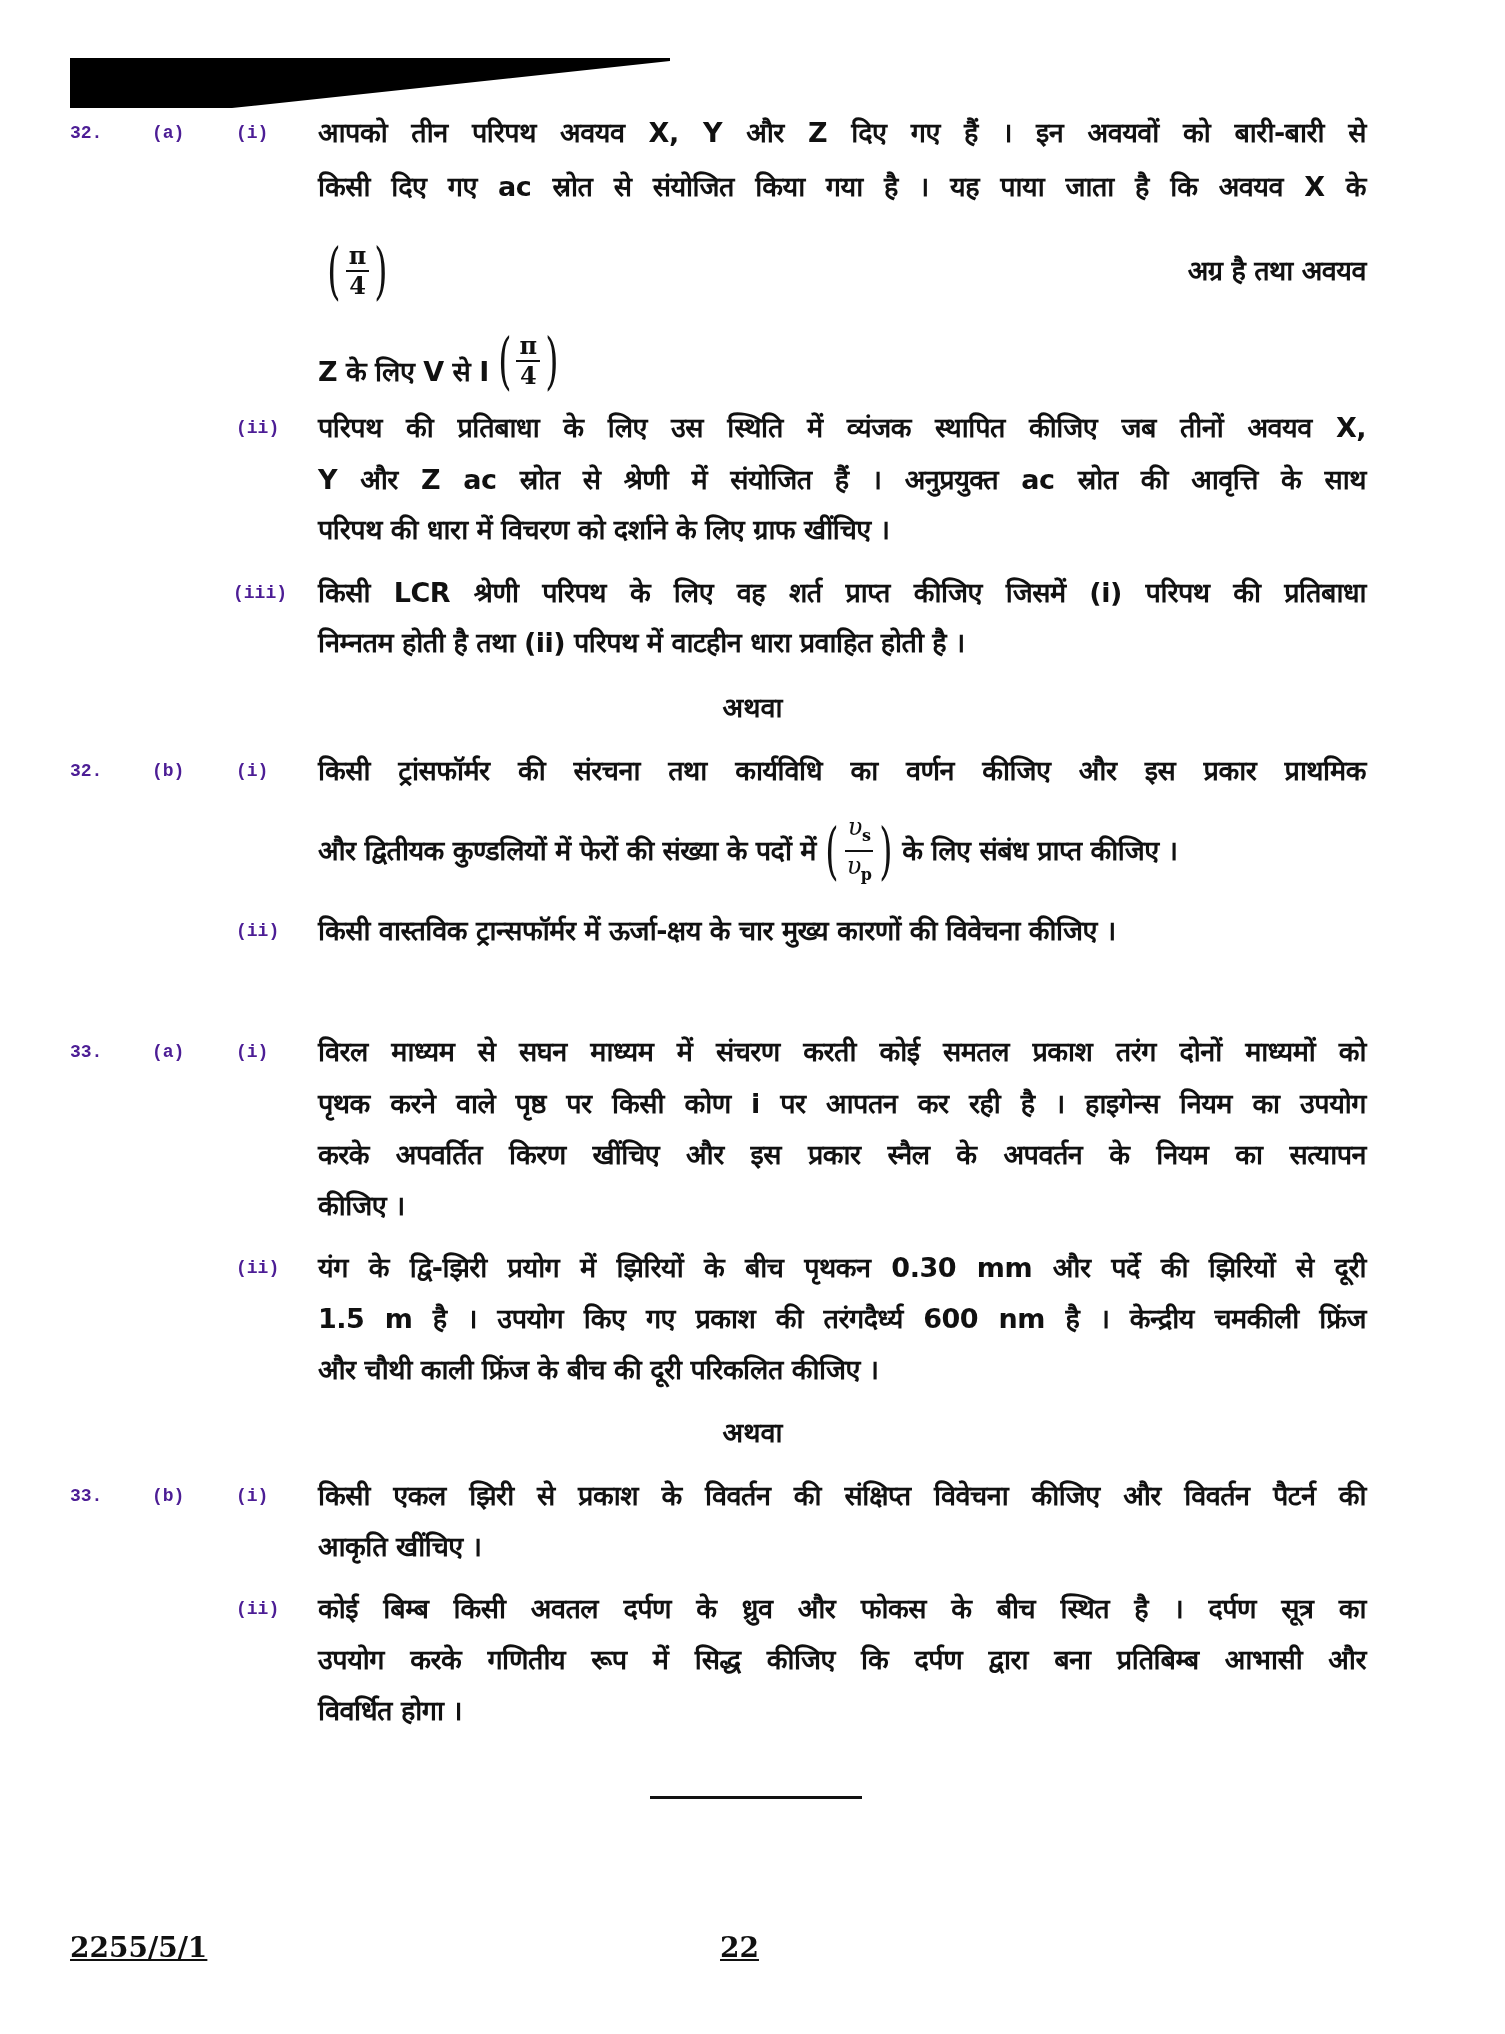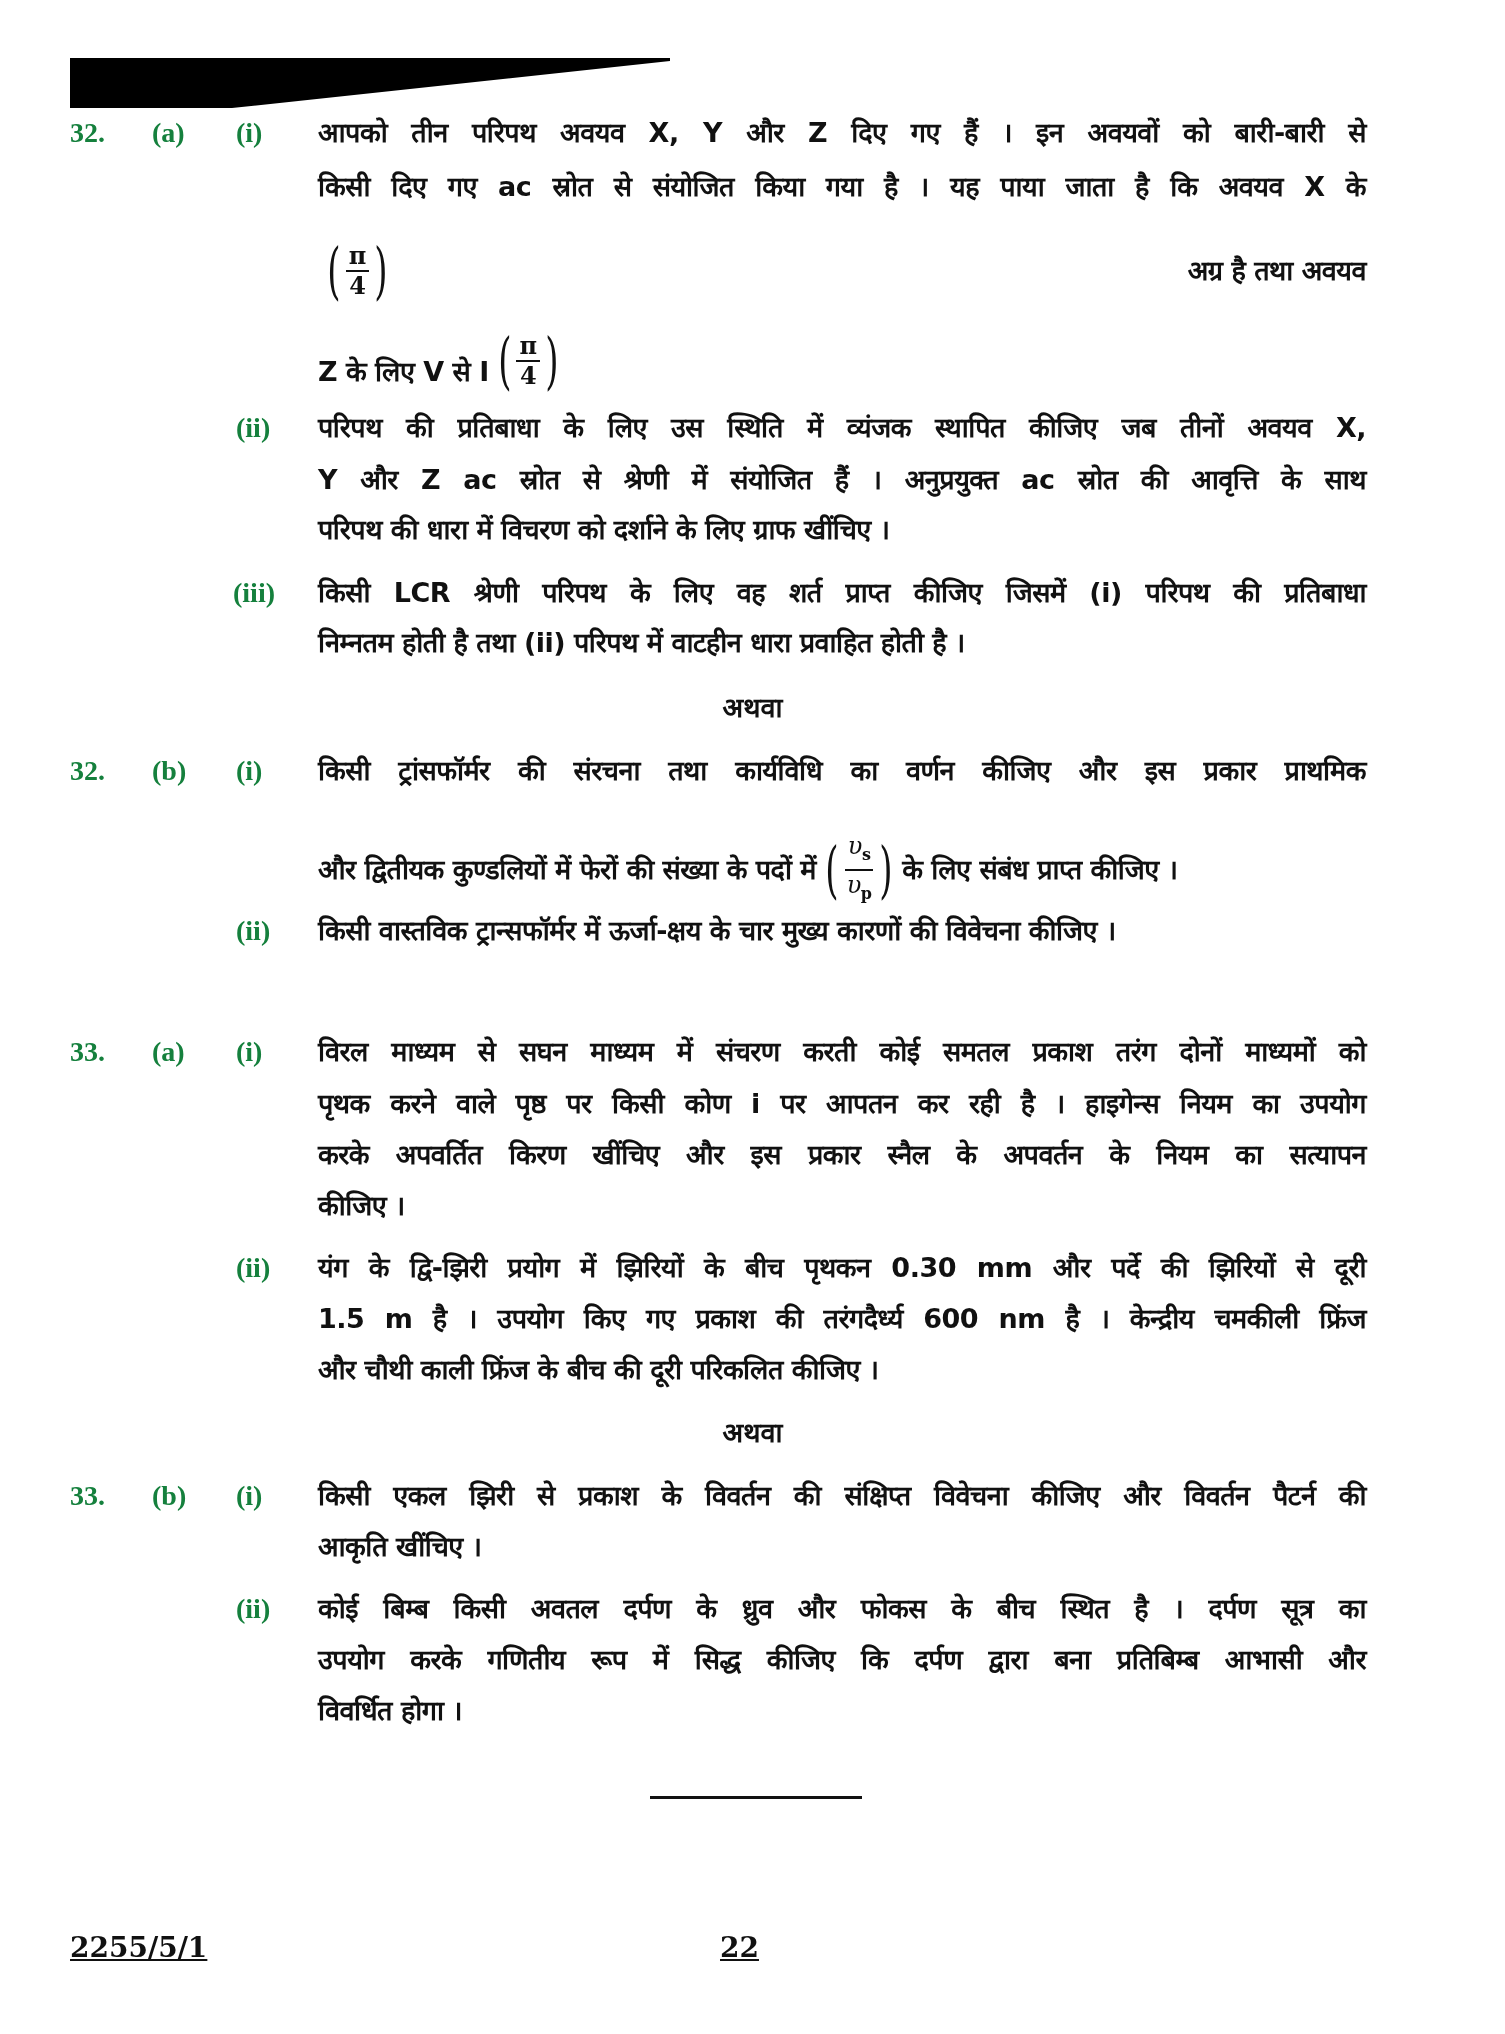--- a/index.html
+++ b/index.html
@@ -19,25 +19,25 @@
       position: absolute;
       left: 70px;
       top: 58px;
       width: 600px;
       height: 50px;
       background: #000;
       clip-path: polygon(0 0, 100% 0, 100% 6%, 27% 100%, 0 100%);
     }
     .qnum, .part, .sub {
       position: absolute;
-      font-family: Liberation Serif, serif;
-      font-weight: bold;
-      font-size: 28px;
+      font-family: Liberation Mono, monospace;
+      font-weight: bold;
+      font-size: 18px;
       line-height: 40px;
-      color: #15803d;
+      color: #4c1d95;
       white-space: nowrap;
     }
     .qnum { left: 70px; }
     .part { left: 152px; }
     .sub  { left: 236px; }
     .sub.w3 { left: 233px; }
     .line {
       position: absolute;
       left: 318px;
       width: 1048px;
@@ -153,21 +153,21 @@
 <div class="sub w3" style="top:573px">(iii)</div>
 <div class="line justify" style="top:573px">किसी LCR श्रेणी परिपथ के लिए वह शर्त प्राप्त कीजिए जिसमें (i) परिपथ की प्रतिबाधा</div>
 <div class="line" style="top:623px">निम्नतम होती है तथा  (ii) परिपथ में वाटहीन धारा प्रवाहित होती है ।</div>
 
 <div class="or-label" style="top:688px">अथवा</div>
 
 <div class="qnum" style="top:751px">32.</div>
 <div class="part" style="top:751px">(b)</div>
 <div class="sub" style="top:751px">(i)</div>
 <div class="line justify" style="top:751px">किसी ट्रांसफॉर्मर की संरचना तथा कार्यविधि का वर्णन कीजिए और इस प्रकार प्राथमिक</div>
-<div class="line" style="top:832px; display:flex; align-items:center;text-align:right;">
+<div class="line" style="top:813px; display:flex; align-items:center;text-align:right;">
   <span>और द्वितीयक कुण्डलियों में फेरों की संख्या के पदों में</span>
   <span class="frac">
     <span class="paren">(</span>
     <span class="frac-body">
       <span class="frac-num"><span class="ital">υ</span><span class="subscript">s</span></span>
       <span class="frac-den"><span class="ital">υ</span><span class="subscript">p</span></span>
     </span>
     <span class="paren">)</span>
   </span>
   <span>के लिए संबंध प्राप्त कीजिए ।</span>

